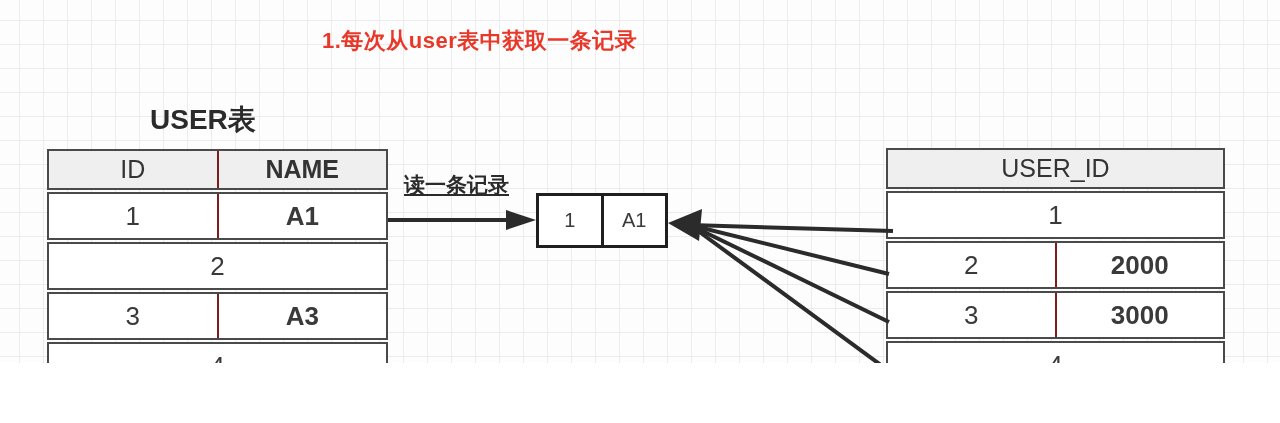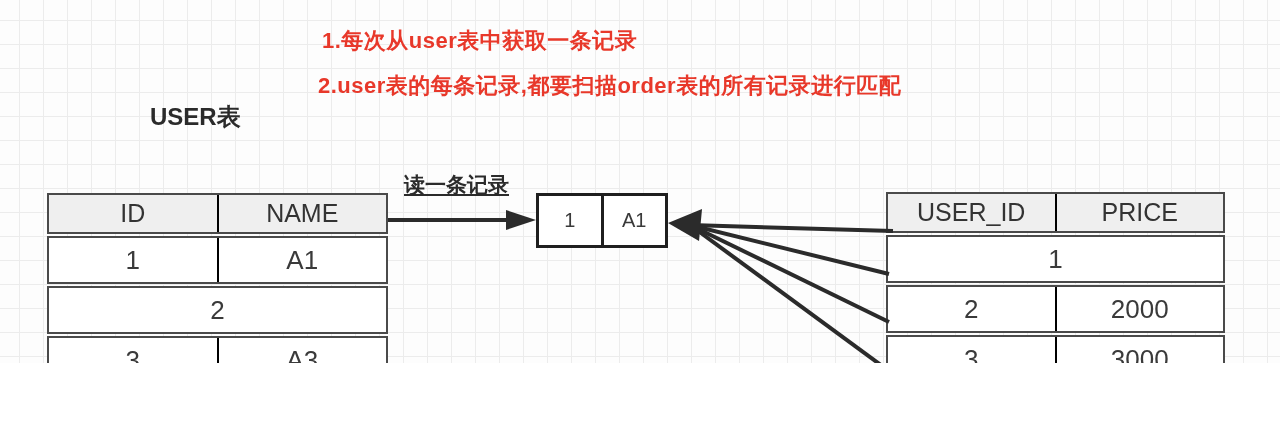--- a/index.html
+++ b/index.html
@@ -13,39 +13,39 @@
     background-position:-5px -4px;
     font-family:"Liberation Sans","DejaVu Sans",sans-serif;
   }
   .note{
     position:absolute;font-size:22px;font-weight:bold;color:#e8382a;
     white-space:nowrap;letter-spacing:0.5px;
   }
   .note1{left:322px;top:26px;}
   .note2{left:318px;top:71px;}
   .tbl-title{
-    position:absolute;font-size:24px;font-weight:bold;color:#2b2b2b;
+    position:absolute;font-size:28px;font-weight:bold;color:#2b2b2b;
     white-space:nowrap;
   }
   .title-user{left:150px;top:101px;}
   .title-order{left:1008px;top:101px;}
   .dtable{position:absolute;display:flex;flex-direction:column;width:341px;}
   .dtable-user{left:47px;top:149px;}
   .dtable-order{left:886px;top:148px;width:339px;}
   .thead,.trow{
-    display:flex;box-sizing:border-box;border:2px solid #4a4a4a;background:#fff;margin-top:44px;
+    display:flex;box-sizing:border-box;border:2px solid #4a4a4a;background:#fff;
   }
   .thead{height:41px;background:#efefef;}
   .trow{height:48px;margin-top:2px;}
   .tcell{
     flex:1;display:flex;align-items:center;justify-content:center;
     font-size:26px;color:#3a3a3a;overflow:hidden;
   }
   .thead .tcell{font-size:25px;color:#333;}
-  .tcell+.tcell{border-left:2px solid #000000;}
+  .tcell+.tcell{border-left:2px solid #7f1d1d;font-weight:bold;}
   .arrow-label{
     position:absolute;left:404px;top:171px;font-size:21px;font-weight:bold;
     color:#2b2b2b;white-space:nowrap;text-decoration:underline;
   }
   .record-box{
     position:absolute;left:536px;top:193px;width:132px;height:55px;
     box-sizing:border-box;border:3px solid #1f1f1f;background:#fff;display:flex;
   }
   .record-cell{
     flex:1;display:flex;align-items:center;justify-content:center;
@@ -55,21 +55,20 @@
   .connector-layer{
     position:absolute;left:0;top:0;width:1280px;height:423px;pointer-events:none;
   }
 </style>
 </head>
 <body>
 
 <div class="canvas">
 
   <div class="note note1">1.每次从user表中获取一条记录</div>
-  <div class="note note2">2.user表的每条记录,都要扫描order表的所有记录进行匹配</div>
 
   <div class="tbl-title title-user">USER表</div>
 
   <div class="dtable dtable-user">
     <div class="thead">
         <div class="tcell">ID</div>
         <div class="tcell">NAME</div>
       </div>
     <div>
         <div class="trow">
@@ -89,21 +88,20 @@
         <div class="trow">
           <div class="tcell"></div>
           <div class="tcell"></div>
         </div>
       </div>
   </div>
 
   <div class="dtable dtable-order">
     <div class="thead">
         <div class="tcell">USER_ID</div>
-        <div class="tcell">PRICE</div>
       </div>
     <div>
         <div class="trow">
           <div class="tcell">1</div>
         </div>
         <div class="trow">
           <div class="tcell">2</div>
           <div class="tcell">2000</div>
         </div>
         <div class="trow">

